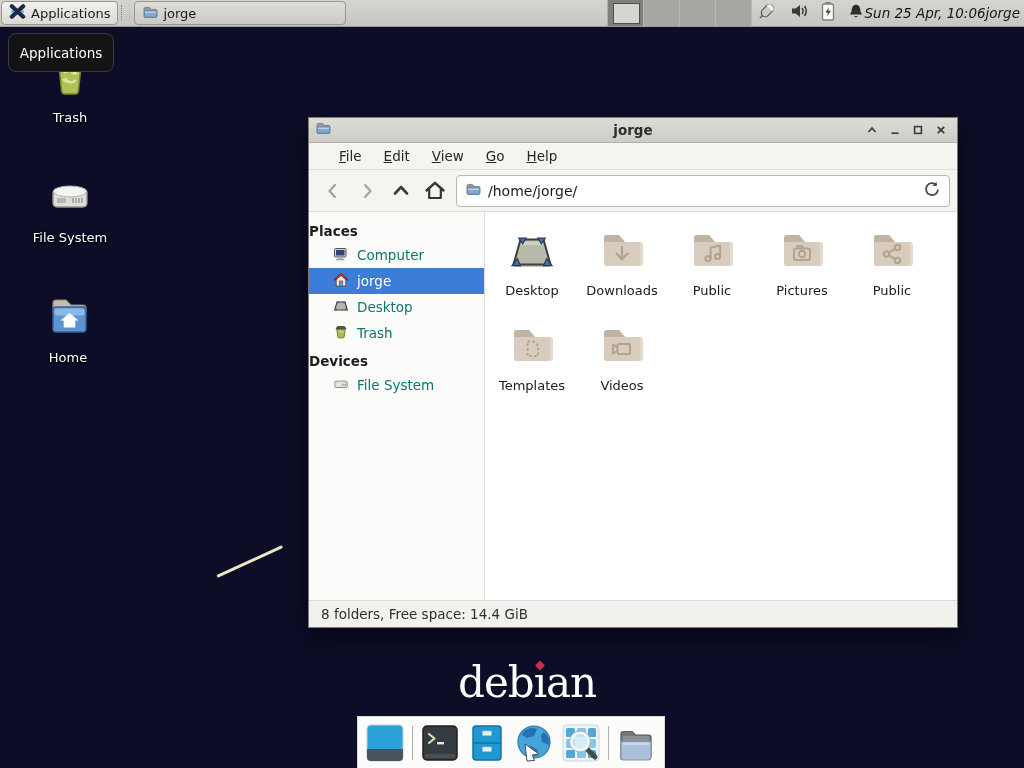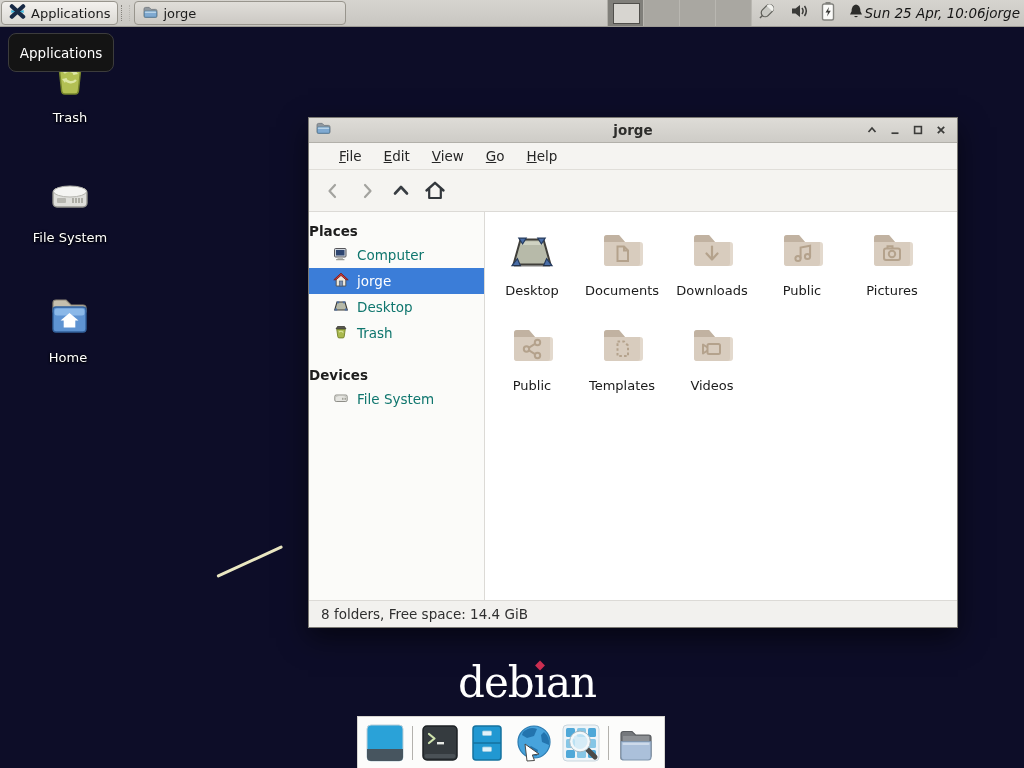--- a/index.html
+++ b/index.html
@@ -277,20 +277,36 @@
       <svg width="22" height="22" viewBox="0 0 22 22">
           <path d="M5 13.5 L11 7 L17 13.5" fill="none" stroke="#383d43" stroke-width="2.6" stroke-linecap="round" stroke-linejoin="round"></path>
         </svg>
     </span>
     <span class="nav-btn">
       <svg width="24" height="24" viewBox="0 0 24 24">
         <path d="M3.5 11.5 L12 3.8 L20.5 11.5" fill="none" stroke="#32373c" stroke-width="2.4" stroke-linecap="round" stroke-linejoin="round"></path>
         <path d="M6.2 10 V19 H17.8 V10" fill="none" stroke="#32373c" stroke-width="2.2" stroke-linejoin="round"></path>
       </svg>
     </span>
+    <div id="path-entry">
+      <span>
+        <svg width="16" height="16" viewBox="0 0 16 16">
+          <path d="M2 5 q0-1.6 1.6-1.6 h3.6 l2 2 h4.3 q1.5 0 1.5 1.5 V12 q0 1.5-1.5 1.5 H3.5 Q2 13.5 2 12 z" fill="#90989f" stroke="#6c747b" stroke-width="0.8"></path>
+          <rect x="2.4" y="7" width="12.2" height="6.2" rx="1.2" fill="#7fa9d1" stroke="#55809f" stroke-width="0.8"></rect>
+          <rect x="2.8" y="7.5" width="11.4" height="1.4" rx="0.7" fill="#b8d3e8"></rect>
+        </svg>
+      </span>
+      <span id="path-text">/home/jorge/</span>
+      <span>
+        <svg width="18" height="18" viewBox="0 0 18 18">
+          <path d="M13.6 5.2 A6 6 0 1 0 15 9.6" fill="none" stroke="#4a4a46" stroke-width="1.8"></path>
+          <path d="M13.6 1.8 V6 H9.4 z" fill="#4a4a46"></path>
+        </svg>
+      </span>
+    </div>
   </div>
 
   <div id="win-body">
     <div id="sidebar">
       <div class="side-header">Places</div>
 
       <div class="side-row">
         <span>
           <svg width="16" height="16" viewBox="0 0 16 16">
             <rect x="1.5" y="2.5" width="11.5" height="8.5" rx="1" fill="#cdd4dc" stroke="#55555a" stroke-width="1"></rect>
@@ -330,21 +346,21 @@
         <span>
           <svg width="16" height="16" viewBox="0 0 16 16">
             <path d="M4.5 2.5 h7 l1.5 2.5 H3 z" fill="#58584e" stroke="#3a3a34" stroke-width="0.8"></path>
             <path d="M3.8 5.5 h8.4 l-1 7.2 q-0.1 1.2-1.3 1.2 H6.1 q-1.2 0-1.3-1.2 z" fill="#aab94e" stroke="#72812a" stroke-width="0.9"></path>
             <path d="M6 8.2 a2.6 2.6 0 0 1 4.2 0.4" fill="none" stroke="#dde6a4" stroke-width="1.1"></path>
           </svg>
         </span>
         <span>Trash</span>
       </div>
 
-      <div class="side-header" style="margin-top:18px;text-align:center;">Devices</div>
+      <div class="side-header" style="margin-top:4px;text-align:center;">Devices</div>
 
       <div class="side-row">
         <span>
           <svg width="16" height="16" viewBox="0 0 16 16">
             <rect x="1.8" y="5" width="12.4" height="6.5" rx="1.4" fill="#e4e4e0" stroke="#8e8e88" stroke-width="1"></rect>
             <path d="M1.8 7 q6.2-3.4 12.4 0" fill="none" stroke="#c2c2bc" stroke-width="1"></path>
             <g stroke="#9a9a92" stroke-width="0.9">
               <line x1="9.5" y1="7.8" x2="9.5" y2="9.8"></line>
                 <line x1="11" y1="7.8" x2="11" y2="9.8"></line>
                 <line x1="12.5" y1="7.8" x2="12.5" y2="9.8"></line>
@@ -365,34 +381,20 @@
             <path d="M10.8 12.2 h7.4 l-3.6 5.8 z" fill="#4a6ea8" stroke="#253b5e" stroke-width="1.2"></path>
             <path d="M37.2 12.2 h-7.4 l3.6 5.8 z" fill="#4a6ea8" stroke="#253b5e" stroke-width="1.2"></path>
             <path d="M4 39.6 h8.4 l-3-7 z" fill="#4a6ea8" stroke="#253b5e" stroke-width="1.2"></path>
             <path d="M44 39.6 h-8.4 l3-7 z" fill="#4a6ea8" stroke="#253b5e" stroke-width="1.2"></path>
             <rect x="6" y="39.2" width="36" height="1.6" fill="rgba(30,30,30,0.35)"></rect>
           </svg>
         </span>
         <span class="lbl">Desktop</span>
       </div>
 
-      <div class="grid-item">
-        <span>
-          <svg width="48" height="48" viewBox="0 0 48 48">
-            <path d="M6 12 q0-3 3-3 h12 l6 7 h15 q3 0 3 3 v18 q0 3-3 3 H9 q-3 0-3-3 z" fill="#e3d9cd"></path>
-            <path d="M6 12 q0-3 3-3 h12 l6 7 H6 z" fill="#c1b2a1"></path>
-            <path d="M6 16 h36 v21 q0 3-3 3 H9 q-3 0-3-3 z" fill="#d8ccbe"></path>
-            <g fill="none" stroke="#b4a28c" stroke-width="2">
-              <path d="M19.5 20.5 h6.5 l4 4 v10.5 h-10.5 z"></path>
-              <path d="M26 20.5 v4 h4"></path>
-            </g>
-          </svg>
-        </span>
-        <span class="lbl">Documents</span>
-      </div>
 
       <div class="grid-item">
         <span>
           <svg width="48" height="48" viewBox="0 0 48 48">
             <path d="M6 12 q0-3 3-3 h12 l6 7 h15 q3 0 3 3 v18 q0 3-3 3 H9 q-3 0-3-3 z" fill="#e3d9cd"></path>
             <path d="M6 12 q0-3 3-3 h12 l6 7 H6 z" fill="#c1b2a1"></path>
             <path d="M6 16 h36 v21 q0 3-3 3 H9 q-3 0-3-3 z" fill="#d8ccbe"></path>
             <g fill="none" stroke="#b4a28c" stroke-width="2.2" stroke-linecap="round" stroke-linejoin="round">
               <path d="M24 20.5 V32"></path>
               <path d="M18.5 27.5 L24 33.5 L29.5 27.5"></path>

